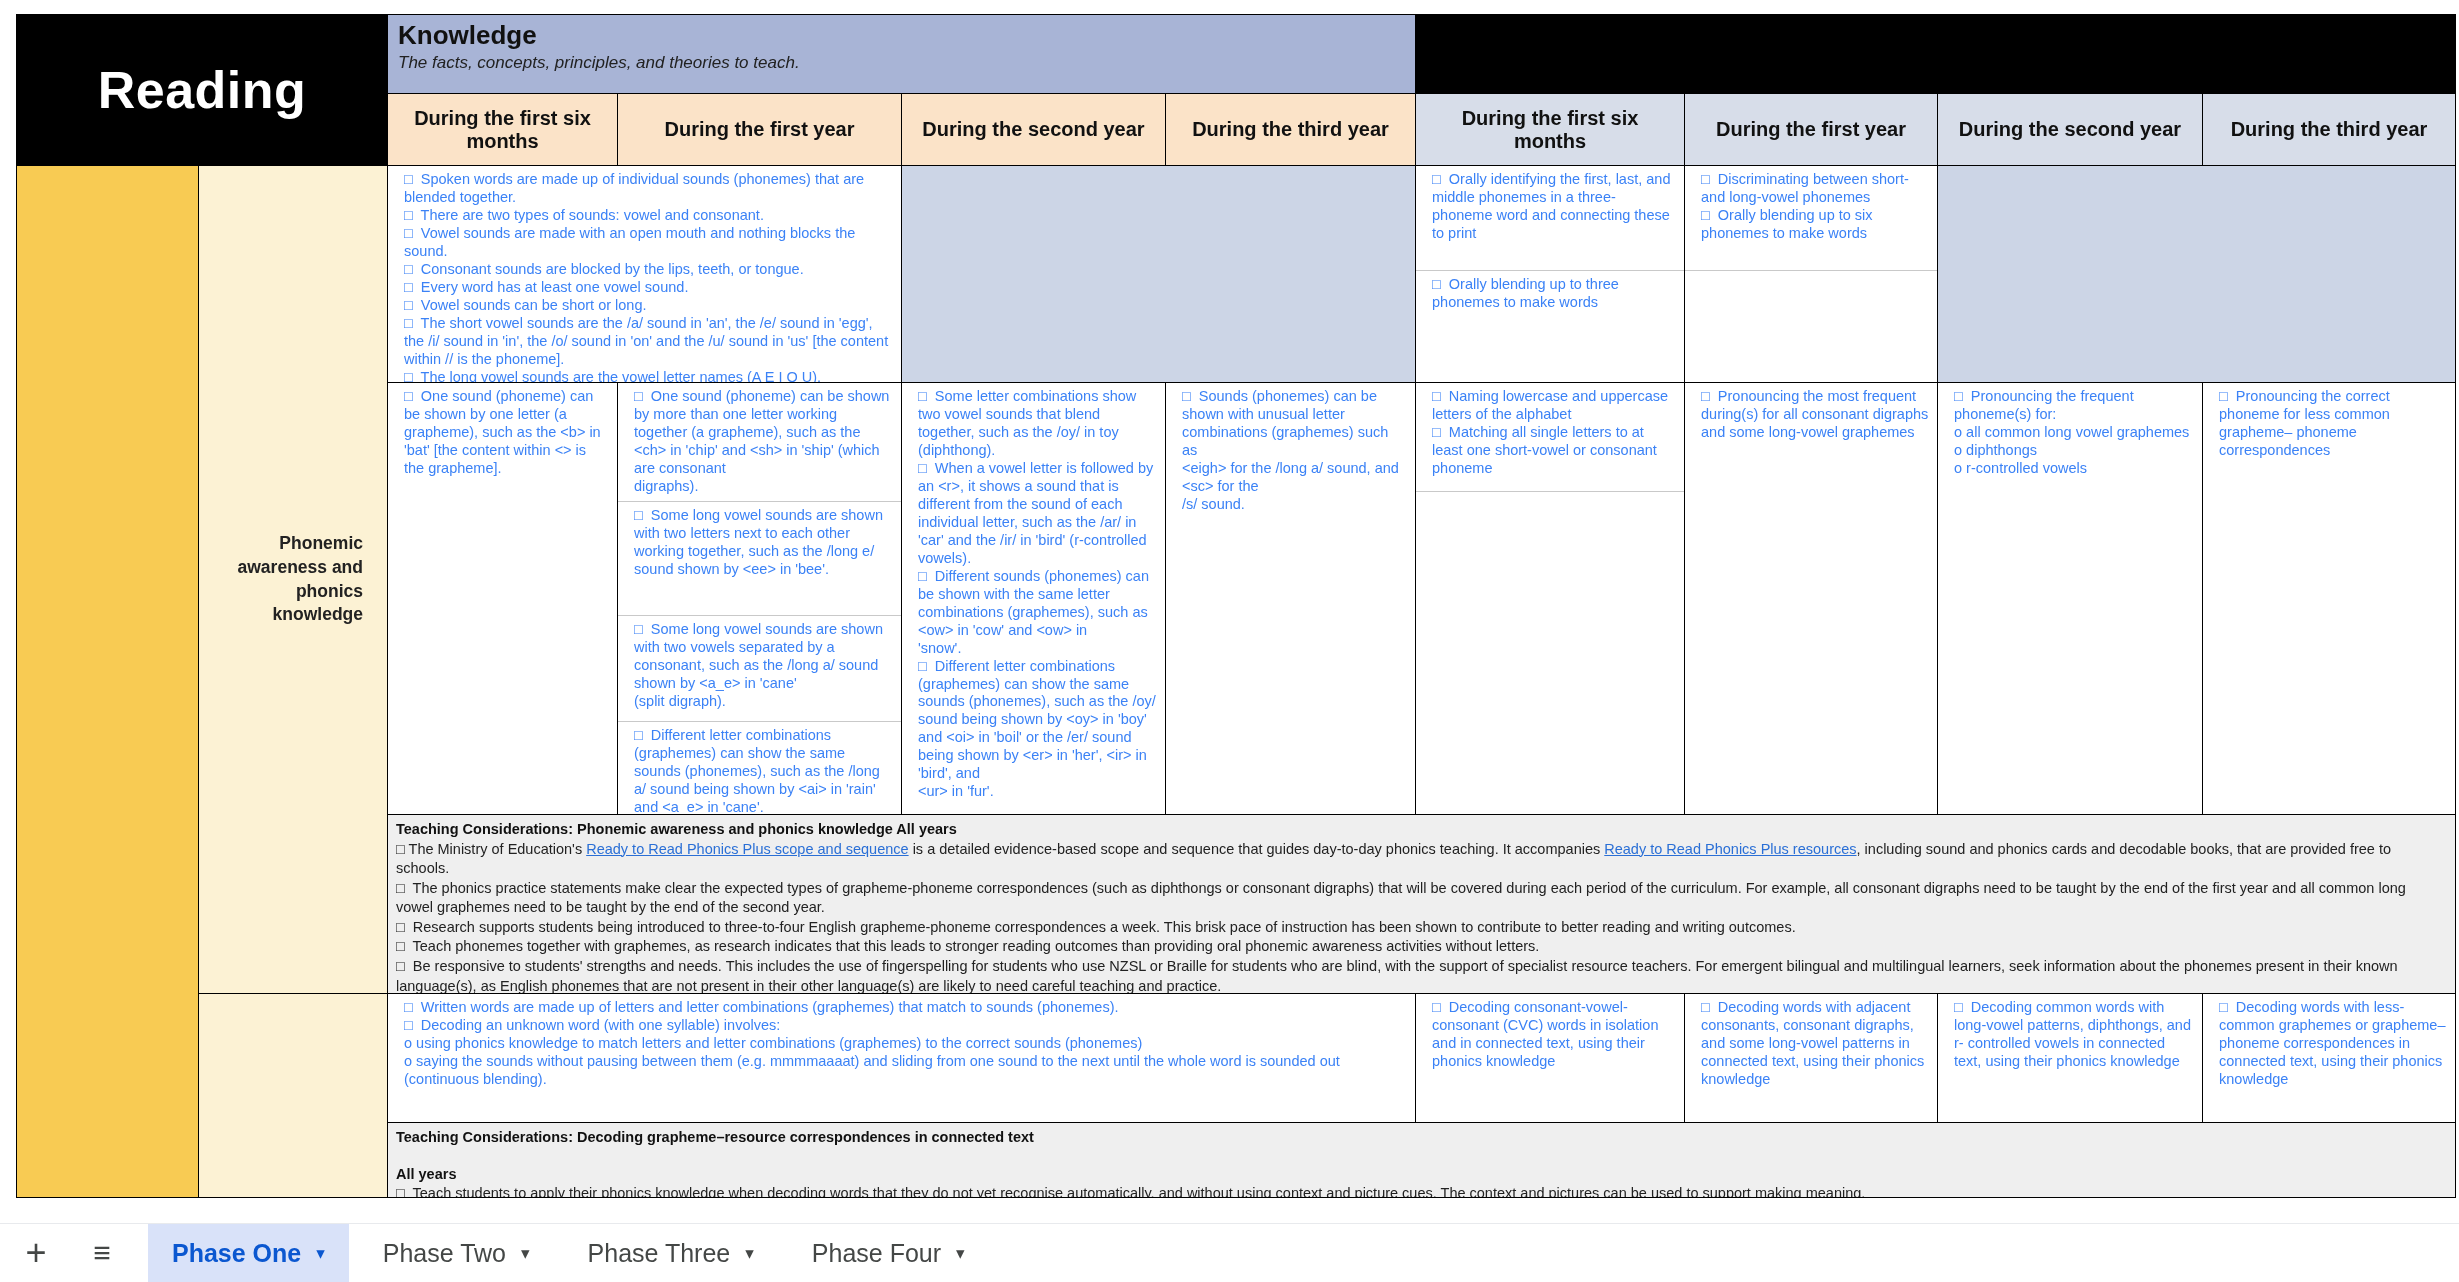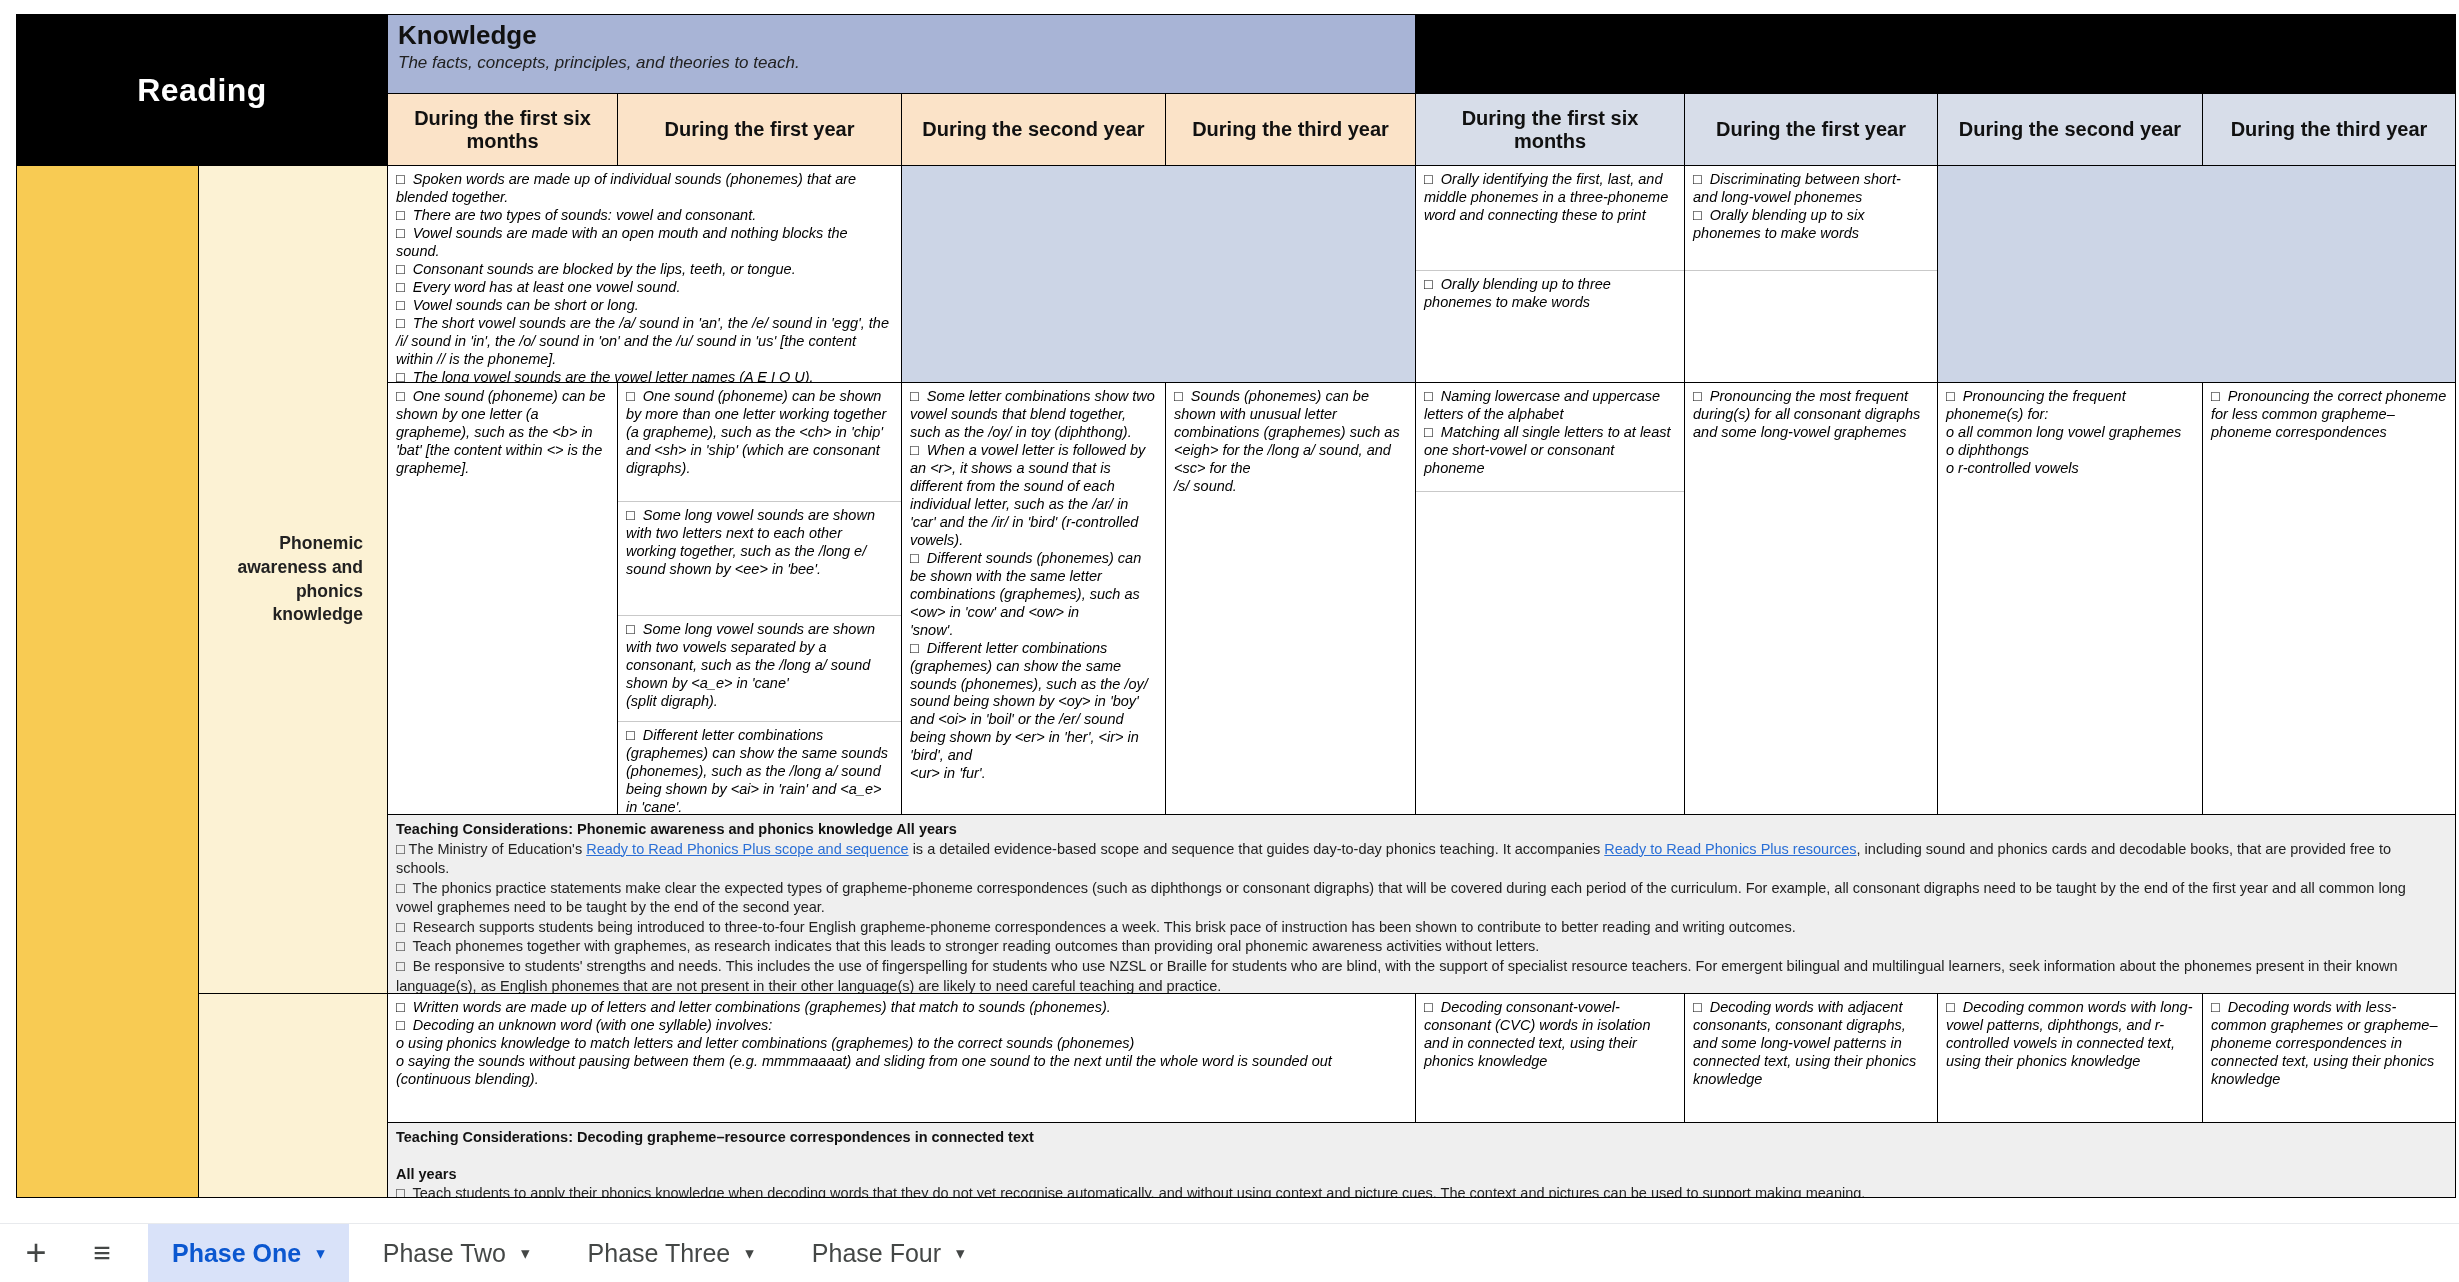--- a/index.html
+++ b/index.html
@@ -11,24 +11,24 @@
   
   .table{
     position:absolute;left:16px;top:14px;
     display:grid;
     grid-template-columns:181px 188px 229px 283px 263px 249px 268px 252px 264px 252px;
     grid-template-rows:78px 71px 216px 431px 178px 128px 74px;
     gap:1px;background:#000;border:1px solid #000;
   }
   .cell{background:#fff;overflow:hidden;}
   .pre{white-space:pre-wrap;}
-  .body-text{font-size:14.5px;line-height:1.24;padding:5px 8px 5px 8px;color:#000000;font-style:italic;}
+  .body-text{font-size:14.5px;line-height:1.24;padding:5px 8px 5px 16px;color:#3b82f6;}
   
   .reading{grid-column:1/3;grid-row:1/3;background:#000;display:flex;align-items:center;justify-content:center;}
-  .reading span{color:#fff;font-size:32px;font-weight:bold;letter-spacing:.5px;}
+  .reading span{color:#fff;font-size:52px;font-weight:bold;letter-spacing:.5px;}
   .group-header{background:#a8b4d6;padding:6px 10px 4px 10px;color:#111;}
   .group-header .gh-title{font-size:26px;font-weight:bold;line-height:1.15;}
   .group-header .gh-sub{font-size:17px;font-style:italic;margin-top:2px;color:#222;}
   .kn-header{grid-column:3/7;grid-row:1/2;}
   .pr-header{grid-column:7/11;grid-row:1/2;}
   .subhead{display:flex;align-items:center;justify-content:center;text-align:center;
     font-size:20px;font-weight:bold;color:#111;padding:4px 8px;}
   .subhead.kn{background:#fbe3c8;}
   .subhead.pr{background:#d7dde9;}
   

